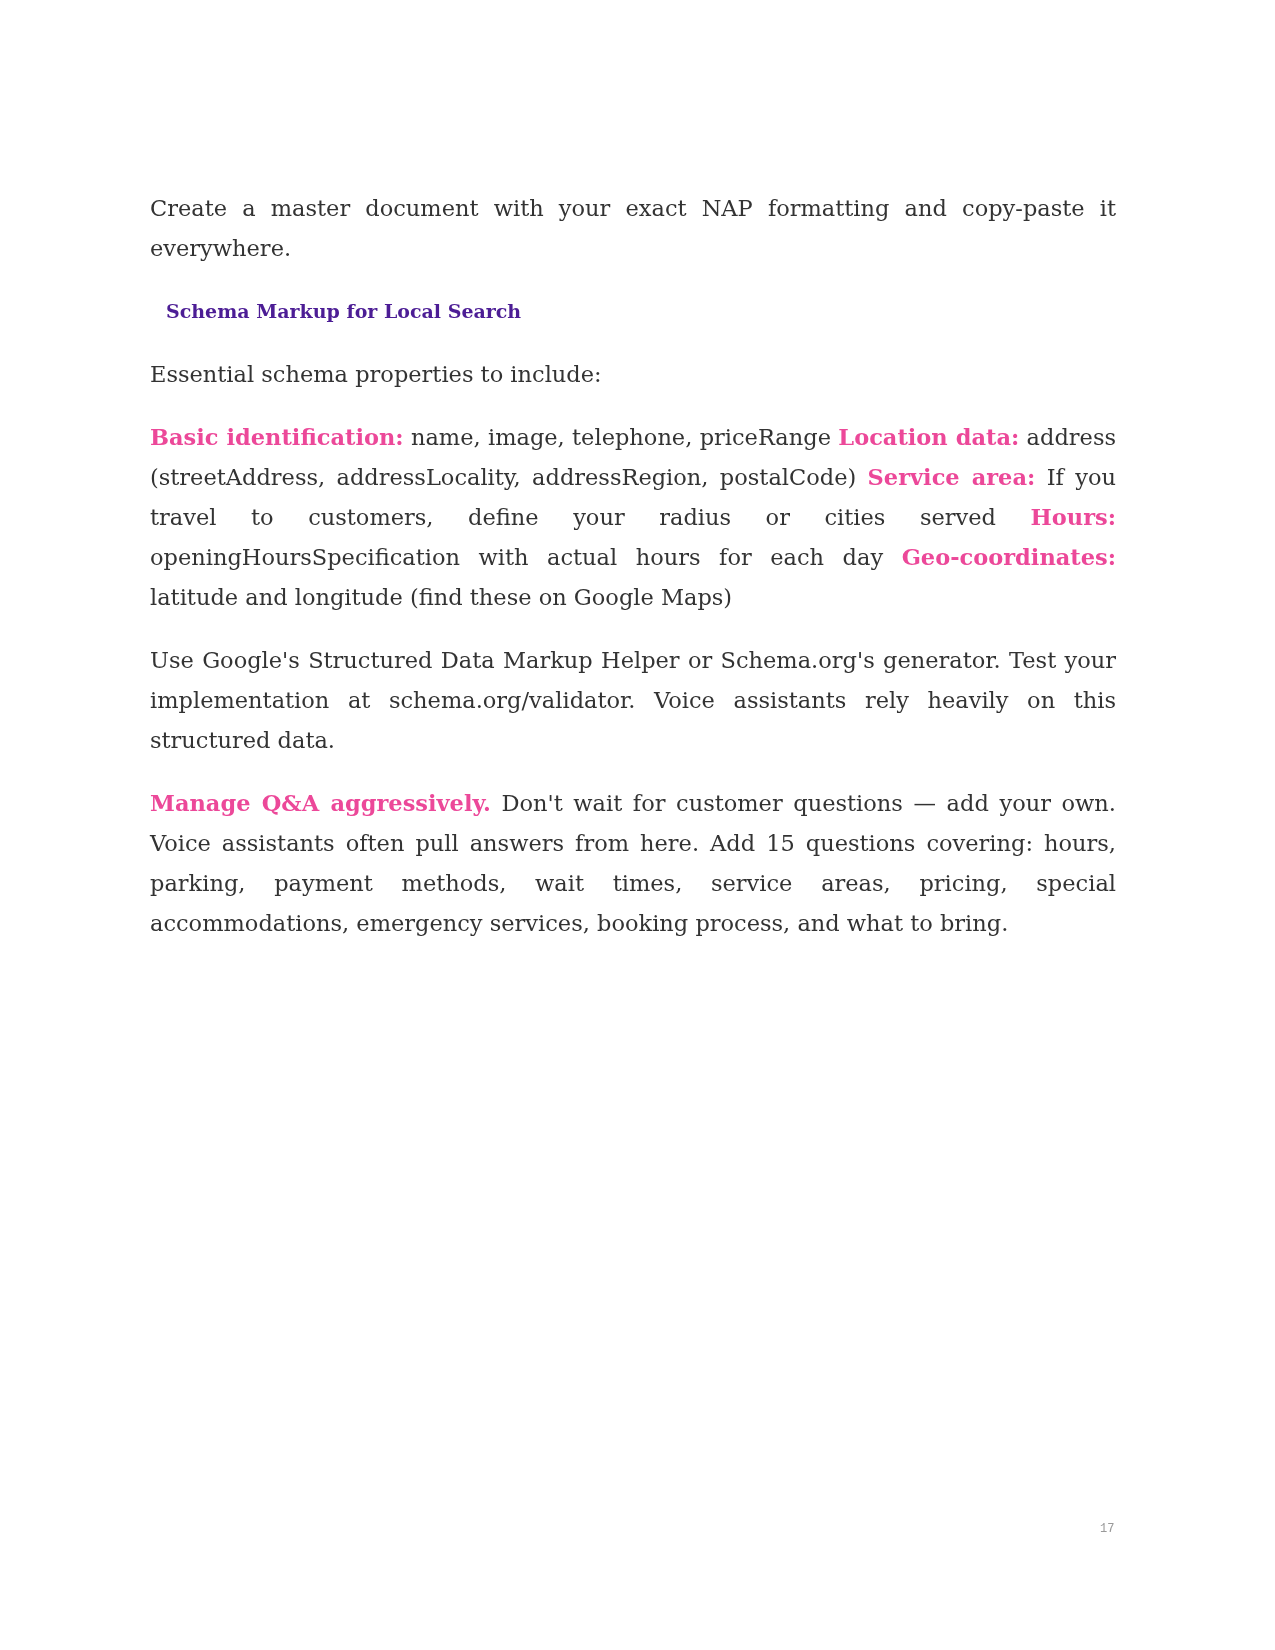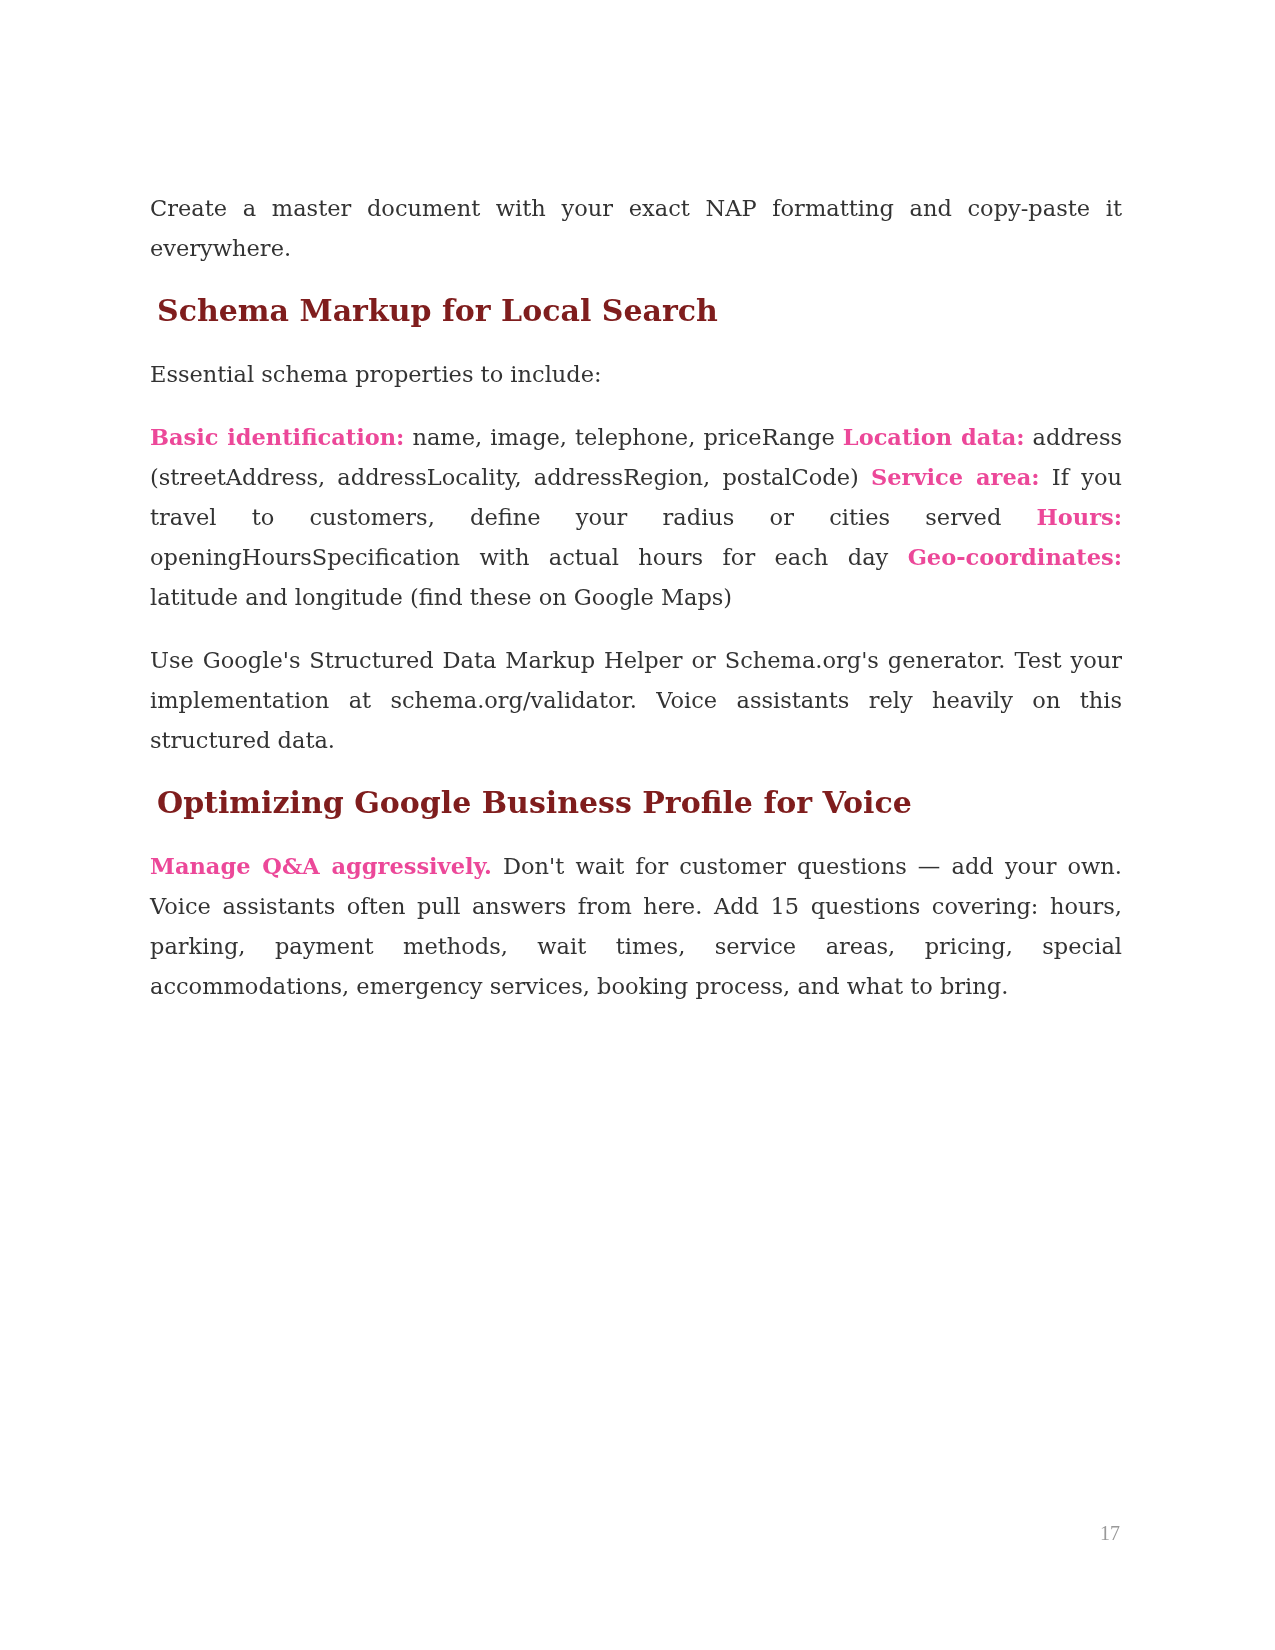--- a/index.html
+++ b/index.html
@@ -2,40 +2,39 @@
 <html><head>
   <meta charset="utf-8">
   <style>
     html, body { margin: 0; padding: 0; background: #ffffff; }
     body { width: 1275px; height: 1650px; position: relative; overflow: hidden; }
     .page {
       position: absolute; left: 150px; top: 188px; width: 976px;
       font-family: "DejaVu Serif", "Liberation Serif", serif;
       color: #333333; font-size: 22.5px; line-height: 40px;
     }
-    p { margin: 0 4px 23px 0; text-align: justify; }
+    p { margin: 0 10px 23px 0; text-align: justify; }
     h2 {
       font-family: "DejaVu Serif", "Liberation Serif", serif;
-      font-size: 30px; font-weight: bold; color: #7f1d1d;
-      margin: 0 0 23px 7px; line-height: 40px;
+      font-size: 19px; font-weight: bold; color: #4c1d95;
+      margin: 0 0 23px 16px; line-height: 40px;
     }
     b { color: #ec4899; }
     .page-number {
       position: absolute; left: 1100px; top: 1522px;
-      font-family: Liberation Serif, serif; font-size: 20px; color: #999999;
+      font-family: Liberation Mono, monospace; font-size: 12px; color: #999999;
     }
   </style>
 </head>
 <body>
 
 <div class="page">
   <p>Create a master document with your exact NAP formatting and copy-paste it everywhere.</p>
   <h2>Schema Markup for Local Search</h2>
   <p>Essential schema properties to include:</p>
   <p>
     <b>Basic identification:</b><span> name, image, telephone, priceRange </span><b>Location data:</b><span> address (streetAddress, addressLocality, addressRegion, postalCode) </span><b>Service area:</b><span> If you travel to customers, define your radius or cities served </span><b>Hours:</b><span> openingHoursSpecification with actual hours for each day </span><b>Geo-coordinates:</b><span> latitude and longitude (find these on Google Maps)</span>
   </p>
   <p>Use Google's Structured Data Markup Helper or Schema.org's generator. Test your implementation at schema.org/validator. Voice assistants rely heavily on this structured data.</p>
-  <h2>Optimizing Google Business Profile for Voice</h2>
   <p><b>Manage Q&amp;A aggressively.</b><span> Don't wait for customer questions — add your own. Voice assistants often pull answers from here. Add 15 questions covering: hours, parking, payment methods, wait times, service areas, pricing, special accommodations, emergency services, booking process, and what to bring.</span></p>
 </div>
 
 <div class="page-number">17</div>
 
 </body></html>

